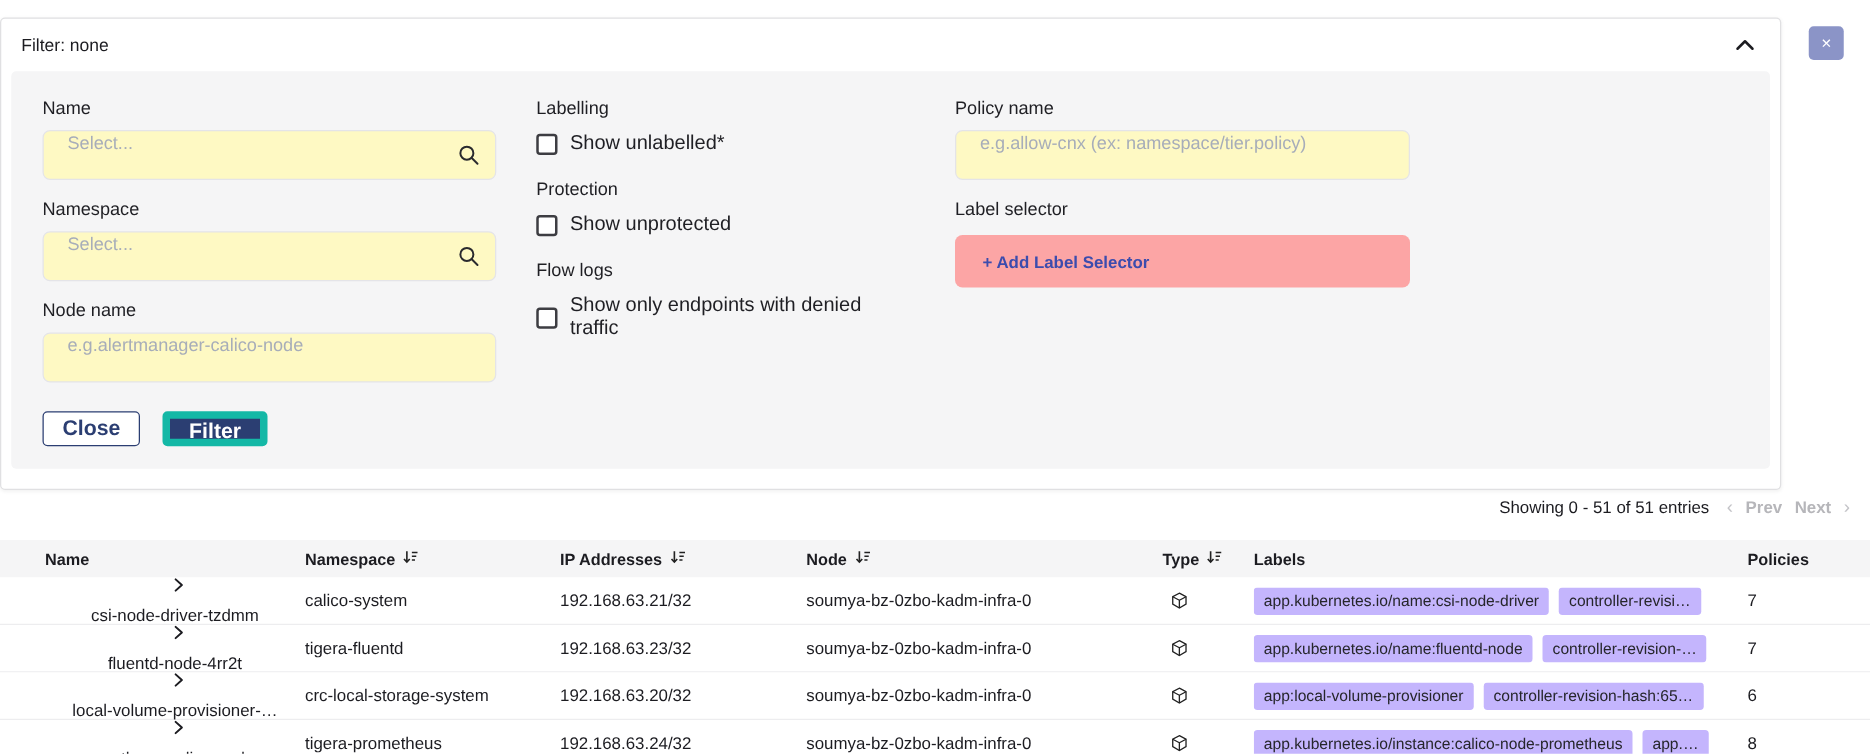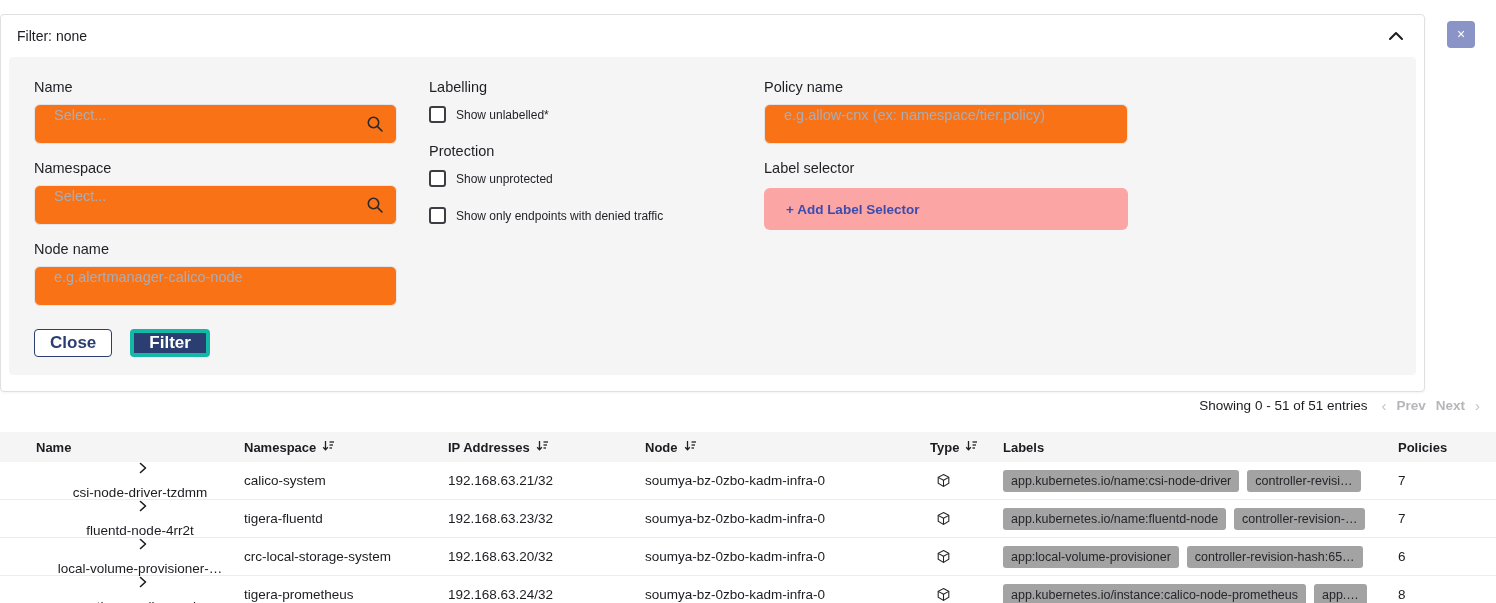--- a/index.html
+++ b/index.html
@@ -31,41 +31,41 @@
     display:flex;
   }
   .fcol1 { width:363px; margin-right:32px; }
   .fcol2 { width:302px; margin-right:33px; }
   .fcol3 { width:364px; }
 
   .field-label { display:block; font-size:14.5px; color:#1f1f24; margin-bottom:9px; }
   .input-wrap { position:relative; margin-bottom:16px; }
   .text-input {
     width:100%; height:40px; border:1px solid #e4e4e8; border-radius:6px;
-    background:#f97316; padding:0 40px 18px 19px; font-size:14.5px; color:#333;
+    background:#fef9c3; padding:0 40px 18px 19px; font-size:14.5px; color:#333;
     font-family:"Liberation Sans", sans-serif; outline:none;
   }
   .text-input::placeholder { color:#a7adb9; }
   .search-icon { position:absolute; right:13px; top:11px; }
 
   .section-label { font-size:14.5px; color:#1f1f24; margin-bottom:11px; }
   .check-row { display:flex; align-items:center; margin-bottom:20px; }
   .checkbox {
     width:17px; height:17px; border:2px solid #3d3d42; border-radius:3px;
     background:#fff; margin-right:10px; flex:0 0 auto; cursor:pointer;
   }
-  .check-label { font-size:12px; color:#1f1f24; }
+  .check-label { font-size:16px; color:#1f1f24; }
 
   .btn-row { display:flex; gap:18px; margin-top:23px; }
   .btn {
     height:28px; border-radius:4px; font-size:17px; font-weight:700;
     font-family:"Liberation Sans", sans-serif; cursor:pointer; padding:0 15px;
   }
   .btn-outline { background:#fff; border:1px solid #2b3e72; color:#2b3e72; }
-  .btn-solid  { background:#2b3e72; border:4px solid #14b8a6; color:#fff; }
+  .btn-solid  { background:#2b3e72; border:6px solid #14b8a6; color:#fff; }
 
   .add-selector-btn {
     width:100%; height:42px; background:#fca5a5; border:none; border-radius:6px;
     text-align:left; padding-left:22px; font-size:13.5px; font-weight:700;
     color:#3c4cad; cursor:pointer; font-family:"Liberation Sans", sans-serif;
     margin-top:1px;
   }
   .label-selector-check { margin-bottom:14px; }
 
   
@@ -94,21 +94,21 @@
   }
   .thead { background:#f5f5f6; height:30px; font-size:13px; font-weight:700; }
   .th { display:flex; align-items:center; gap:6px; white-space:nowrap; }
   .trow { height:38px; border-bottom:1px solid #ededef; font-size:13.5px; background:#fff; }
   .cell { white-space:nowrap; overflow:hidden; }
   .name-cell { display:flex; align-items:center; gap:11px;flex-direction:column; }
   .row-chevron { margin-left:5px; display:flex; align-items:center; cursor:pointer; }
   .type-cell { padding-left:6px; display:flex; align-items:center; }
   .labels-cell { display:flex; gap:8px; align-items:center; }
   .chip {
-    background:#a3a3a3; border-radius:3px; padding:4px 8px; font-size:12.5px;
+    background:#c4b5fd; border-radius:3px; padding:4px 8px; font-size:12.5px;
     color:#26262b; white-space:nowrap;
   }
   .policies-cell { padding-left:8px; }
 </style>
 </head>
 <body>
 
 <div class="filter-card">
   <div class="filter-header">
     <span class="filter-title">Filter: none</span>
@@ -163,20 +163,21 @@
         <span class="checkbox"></span>
         <span class="check-label">Show unlabelled*</span>
       </div>
 
       <div class="section-label">Protection</div>
       <div class="check-row">
         <span class="checkbox"></span>
         <span class="check-label">Show unprotected</span>
       </div>
 
+      <div class="section-label">Flow logs</div>
       <div class="check-row">
         <span class="checkbox"></span>
         <span class="check-label">Show only endpoints with denied traffic</span>
       </div>
     </div>
 
     <div class="fcol3">
       <label class="field-label">Policy name</label>
       <div class="input-wrap">
         <input class="text-input" type="text" placeholder="e.g.allow-cnx (ex: namespace/tier.policy)" style="">

